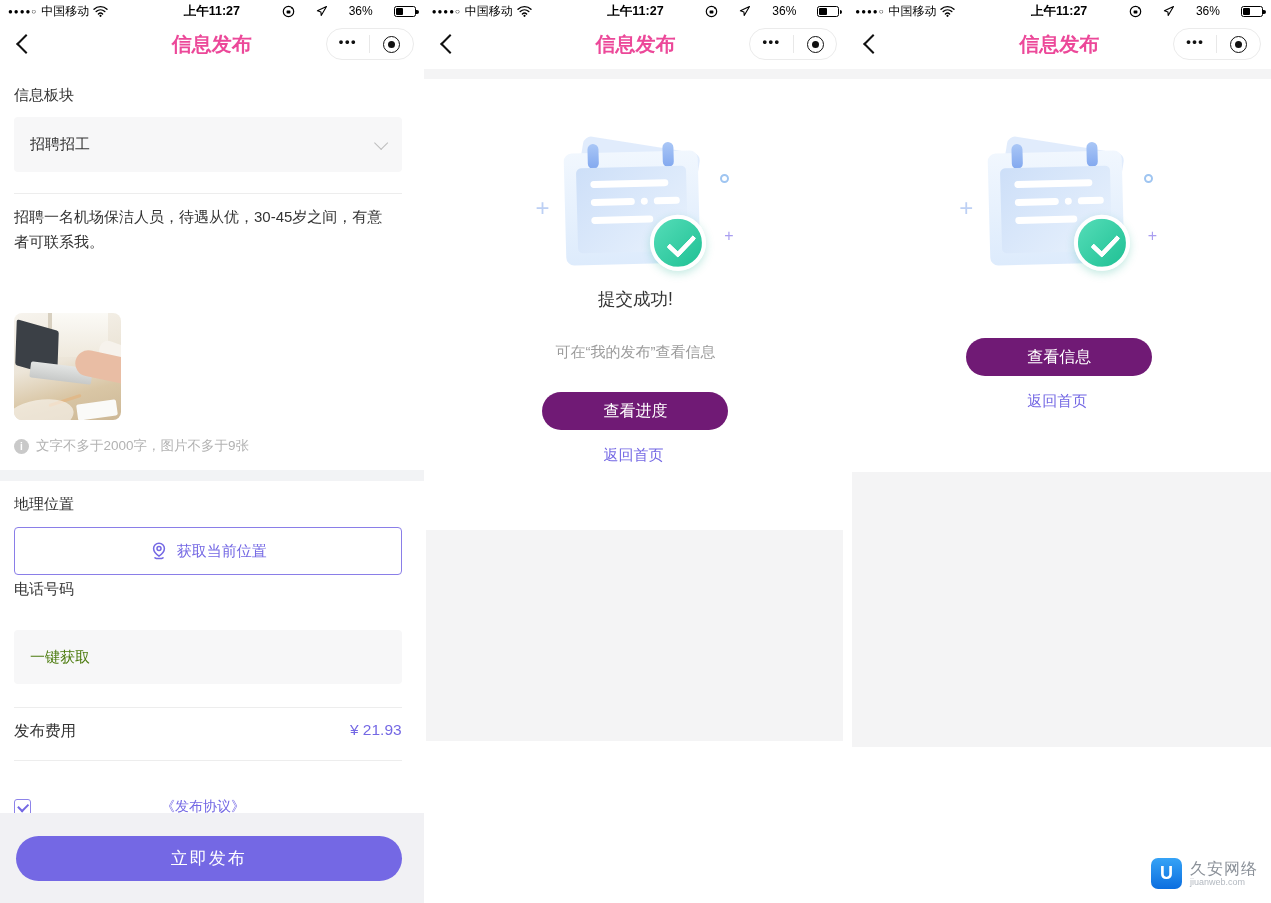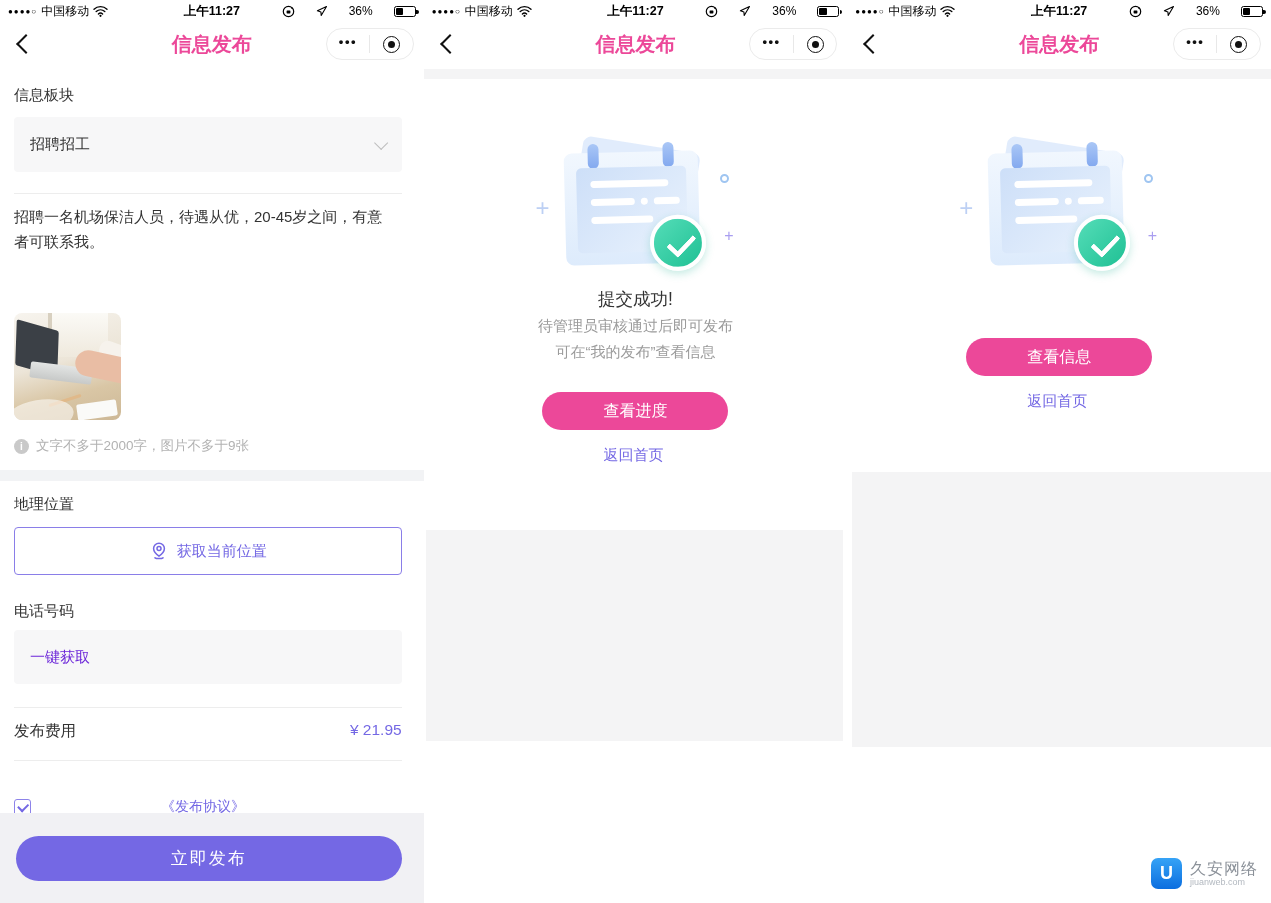--- a/index.html
+++ b/index.html
@@ -49,21 +49,21 @@
   .ph-pencil { position:absolute; left:34px; bottom:18px; width:34px; height:3px; background:#e0b98a; transform:rotate(-18deg); border-radius:2px; }
   .ph-glare { position:absolute; left:-10px; bottom:-14px; width:70px; height:34px; background:rgba(255,255,255,.55); transform:rotate(-10deg); border-radius:50%; }
   .hint-row { position:absolute; left:14px; top:437px; display:flex; align-items:center; gap:7px; }
   .info-ic { width:15px; height:15px; border-radius:50%; background:#c9c9c9; color:#fff; font-size:10px; font-weight:700; display:flex; align-items:center; justify-content:center; font-style:normal; }
   .hint-text { font-size:13.5px; color:#b2b2b2; }
   .band { position:absolute; left:0; right:0; background:#f2f3f5; }
   .loc-btn { position:absolute; left:14px; right:22px; top:527px; height:48px; border:1px solid #8a7ee8; border-radius:4px; background:#fff; display:flex; align-items:center; justify-content:center; gap:8px; cursor:pointer; }
   .loc-btn span { font-size:15px; color:#7468e4; }
   .phone-box { position:absolute; left:14px; right:22px; top:630px; height:54px; background:#f7f7f8; border-radius:4px; display:flex; align-items:center; padding:0 16px; }
   .phone-ph { flex:1; font-size:15px; color:#b9b9bd; }
-  .phone-action { font-size:15px; color:#6d28d9; cursor:pointer; }
+  .phone-action { font-size:15px; color:#4d7c0f; cursor:pointer; }
   .fee-label { position:absolute; left:14px; top:721px; font-size:15.5px; color:#333; }
   .fee-value { position:absolute; right:22px; top:721px; font-size:15.5px; color:#7468e4; }
   .agree-row { position:absolute; left:14px; top:778px; display:flex; align-items:center; gap:9px; }
   .cbx { width:17px; height:17px; border:1.5px solid #8d83e9; border-radius:3px; position:relative; background:#fff; cursor:pointer; }
   .cbx::after { content:""; position:absolute; left:3px; top:3px; width:8px; height:4.5px; border-left:2px solid #7468e4; border-bottom:2px solid #7468e4; transform:rotate(-45deg); }
   .agree-text { font-size:16px; color:#0369a1;margin-top:37px; }
   .agree-link { font-size:14px; color:#7468e4; cursor:pointer; }
   .footer-band { position:absolute; left:0; right:0; top:813px; bottom:0; background:#f1f1f4; }
   .submit-btn { position:absolute; left:16px; right:22px; top:836px; height:45px; border-radius:23px; background:#7468e4; color:#fff; font-size:17px; letter-spacing:2px; display:flex; align-items:center; justify-content:center; cursor:pointer; }
 
@@ -81,21 +81,21 @@
   .check-badge { position:absolute; right:-6px; bottom:-8px; width:56px; height:56px; border-radius:50%; background:linear-gradient(135deg,#55ddb8,#1fc094); border:4px solid #fff; box-shadow:0 3px 9px rgba(40,180,150,.28); }
   .check-badge::after { content:""; position:absolute; left:14px; top:16px; width:22px; height:11px; border-left:5px solid #fff; border-bottom:5px solid #fff; border-radius:2px; transform:rotate(-45deg); }
   .plus { position:absolute; font-weight:300; line-height:1; }
   .plus.pl { left:0; top:62px; font-size:24px; color:#bdd0f4; }
   .plus.pr { right:2px; top:94px; font-size:16px; color:#a99ef0; }
   .ring1 { position:absolute; right:6px; top:40px; width:9px; height:9px; border:2px solid #9fc5f1; border-radius:50%; }
   .ring2 { position:absolute; left:44px; bottom:24px; width:5px; height:5px; border:1.5px solid #c0d3f2; border-radius:50%; }
 
   .s-title { position:absolute; left:0; right:0; text-align:center; font-size:17.5px; color:#333; font-weight:500; }
   .s-sub { position:absolute; left:0; right:0; text-align:center; font-size:15px; color:#9b9b9b; line-height:26px; }
-  .primary-btn { position:absolute; left:50%; transform:translateX(-50%); width:186px; height:38px; border-radius:19px; background:#ec4899; color:#fff; font-size:16px; display:flex; align-items:center; justify-content:center; cursor:pointer; }
+  .primary-btn { position:absolute; left:50%; transform:translateX(-50%); width:186px; height:38px; border-radius:19px; background:#701a75; color:#fff; font-size:16px; display:flex; align-items:center; justify-content:center; cursor:pointer; }
   .home-link { position:absolute; left:0; right:4px; text-align:center; font-size:15px; color:#7468e4; cursor:pointer; }
   .gray-block { position:absolute; background:#f4f4f5; }
 
   
   .watermark { position:absolute; right:13px; top:858px; display:flex; align-items:center; gap:8px; }
   .wm-logo { width:31px; height:31px; border-radius:7px; background:linear-gradient(180deg,#36a3f6,#0b6edf); display:flex; align-items:center; justify-content:center; color:#fff; font-size:18px; font-weight:800; font-family:"Liberation Sans",sans-serif; }
   .wm-name { font-size:16px; color:#8b9199; letter-spacing:1px; line-height:17px; }
   .wm-domain { font-size:9px; color:#b3b9c0; }
 
   svg { display:block; }
@@ -150,21 +150,21 @@
           </div>
       </div>
     </div>
 
     <div class="flabel" style="top:86px;">信息板块</div>
     <div class="select-box">
       <span class="val">招聘招工</span>
       <span class="chev-down"></span>
     </div>
     <div class="hline" style="top:193px;"></div>
-    <div class="content-text">招聘一名机场保洁人员，待遇从优，20-45岁之间，有意者可联系我。</div>
+    <div class="content-text">招聘一名机场保洁人员，待遇从优，30-45岁之间，有意者可联系我。</div>
 
     <div class="photo">
       <div class="ph-window"></div>
       <div class="ph-screen"></div>
       <div class="ph-base"></div>
       <div class="ph-arm"></div>
       <div class="ph-hand"></div>
       <div class="ph-paper"></div>
       <div class="ph-pencil"></div>
       <div class="ph-glare"></div>
@@ -182,28 +182,28 @@
       <span>
           <svg width="20" height="20" viewBox="0 0 20 20">
             <path d="M10 2.2 a5.4 5.4 0 0 1 5.4 5.4 c0 3.4 -3.4 6.2 -5.4 7.6 c-2 -1.4 -5.4 -4.2 -5.4 -7.6 A5.4 5.4 0 0 1 10 2.2 Z" fill="none" stroke="#7468e4" stroke-width="1.5"></path>
             <circle cx="10" cy="7.6" r="2" fill="none" stroke="#7468e4" stroke-width="1.5"></circle>
             <path d="M6 16.8 c1.2 1 6.8 1 8 0" fill="none" stroke="#7468e4" stroke-width="1.5" stroke-linecap="round"></path>
           </svg>
         </span>
       <span>获取当前位置</span>
     </div>
 
-    <div class="flabel" style="top:602px;">电话号码</div>
+    <div class="flabel" style="top:580px;">电话号码</div>
     <div class="phone-box">
       <span class="phone-action">一键获取</span>
     </div>
 
     <div class="hline" style="top:707px;"></div>
     <div class="fee-label">发布费用</div>
-    <div class="fee-value">¥ 21.95</div>
+    <div class="fee-value">¥ 21.93</div>
     <div class="hline" style="top:760px;"></div>
 
     <div class="agree-row">
       <span class="cbx"></span>
       <span class="agree-text">我已阅读并同意</span>
       <span class="agree-link">《发布协议》</span>
     </div>
 
     <div class="footer-band"></div>
     <div class="submit-btn">立即发布</div>
@@ -270,21 +270,20 @@
           <div class="bar b2a"></div>
           <div class="bar b2d"></div>
           <div class="bar b2b"></div>
           <div class="bar b3"></div>
         </div>
         <div class="check-badge"></div>
       </div>
     </div>
 
     <div class="s-title" style="top:287px;">提交成功!</div>
-    <div class="s-sub" style="top:313px;">待管理员审核通过后即可发布</div>
     <div class="s-sub" style="top:339px;">可在“我的发布”查看信息</div>
     <div class="primary-btn" style="top:392px;">查看进度</div>
     <div class="home-link" style="top:446px;">返回首页</div>
     <div class="gray-block" style="top:530px;left:2px;right:4px;height:211px;"></div>
   </div>
 
   <div class="panel">
     <div class="status-bar">
       <div class="sb-left">
         <span class="sb-dots">●●●●○</span>

